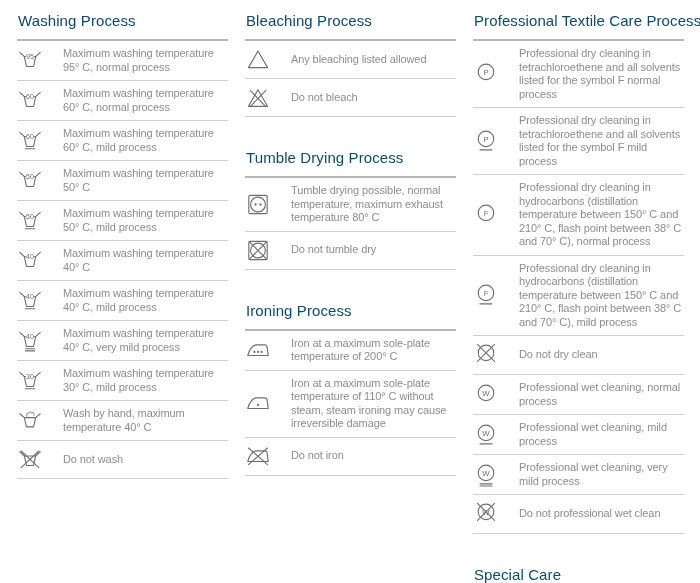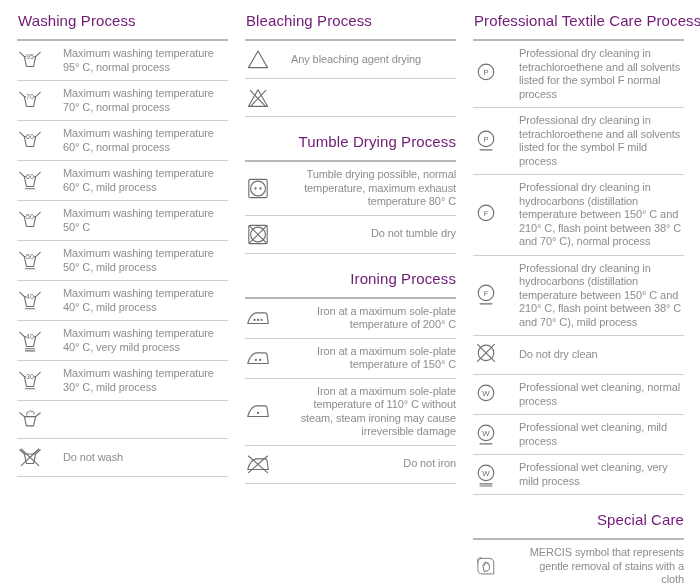--- a/index.html
+++ b/index.html
@@ -4,23 +4,23 @@
 <style>
   html,body{margin:0;padding:0;background:#ffffff;}
   body{
     width:700px;height:583px;overflow:hidden;
     font-family:"Liberation Sans","DejaVu Sans",sans-serif;
     -webkit-font-smoothing:antialiased;
   }
   .page{display:flex;padding:8px 0 0 17px;box-sizing:border-box;}
   .column{width:211px;flex:none;margin-right:17px;}
   .section{margin:0;}
-  .section + .section{margin-top:12px;text-align:right;}
+  .section + .section{margin-top:28px;}
   .section-title{
-    font-size:15px;font-weight:400;color:#701a75;
+    font-size:15px;font-weight:400;color:#0c4a6e;
     margin:0;padding:4px 0 10px 1px;
     border-bottom:2px solid #b7b7b7;
     white-space:nowrap;letter-spacing:.1px;
   }
   .row{
     display:flex;align-items:center;
     padding:6px 0;border-bottom:1px solid #cfcfcf;
   }
   .icon-cell{width:37px;flex:none;display:flex;align-items:center;justify-content:flex-start;padding-left:1px;box-sizing:border-box;}
   .icon-cell svg{display:block;}
@@ -43,29 +43,20 @@
                 <path d="M2.5 5.5 L9 11.5 M31.5 5.5 L25 11.5 M9 11.5 H10.5 M23.5 11.5 H25 M9 11.5 L12 25.5 H22 L25 11.5" fill="none" stroke="#6e6e6e" stroke-width="1.6" stroke-linecap="round" stroke-linejoin="round"></path>
                 <text x="17" y="15.5" font-size="10" fill="#6e6e6e" text-anchor="middle" font-family="Liberation Sans, sans-serif">95</text>
               </svg>
             </span>
             <div class="row-label">Maximum washing temperature 95° C, normal process</div>
           </div>
           <div class="row">
             <span class="icon-cell">
               <svg width="24" height="25" viewBox="0 0 34 34" aria-hidden="true">
                 <path d="M2.5 5.5 L9 11.5 M31.5 5.5 L25 11.5 M9 11.5 H10.5 M23.5 11.5 H25 M9 11.5 L12 25.5 H22 L25 11.5" fill="none" stroke="#6e6e6e" stroke-width="1.6" stroke-linecap="round" stroke-linejoin="round"></path>
-                <text x="17" y="15.5" font-size="10" fill="#6e6e6e" text-anchor="middle" font-family="Liberation Sans, sans-serif">70</text>
-              </svg>
-            </span>
-            <div class="row-label">Maximum washing temperature 70° C, normal process</div>
-          </div>
-          <div class="row">
-            <span class="icon-cell">
-              <svg width="24" height="25" viewBox="0 0 34 34" aria-hidden="true">
-                <path d="M2.5 5.5 L9 11.5 M31.5 5.5 L25 11.5 M9 11.5 H10.5 M23.5 11.5 H25 M9 11.5 L12 25.5 H22 L25 11.5" fill="none" stroke="#6e6e6e" stroke-width="1.6" stroke-linecap="round" stroke-linejoin="round"></path>
                 <text x="17" y="15.5" font-size="10" fill="#6e6e6e" text-anchor="middle" font-family="Liberation Sans, sans-serif">60</text>
               </svg>
             </span>
             <div class="row-label">Maximum washing temperature 60° C, normal process</div>
           </div>
           <div class="row">
             <span class="icon-cell">
               <svg width="24" height="25" viewBox="0 0 34 34" aria-hidden="true">
                 <path d="M2.5 5.5 L9 11.5 M31.5 5.5 L25 11.5 M9 11.5 H10.5 M23.5 11.5 H25 M9 11.5 L12 25.5 H22 L25 11.5" fill="none" stroke="#6e6e6e" stroke-width="1.6" stroke-linecap="round" stroke-linejoin="round"></path>
                 <text x="17" y="15.5" font-size="10" fill="#6e6e6e" text-anchor="middle" font-family="Liberation Sans, sans-serif">60</text>
@@ -85,20 +76,29 @@
           </div>
           <div class="row">
             <span class="icon-cell">
               <svg width="24" height="25" viewBox="0 0 34 34" aria-hidden="true">
                 <path d="M2.5 5.5 L9 11.5 M31.5 5.5 L25 11.5 M9 11.5 H10.5 M23.5 11.5 H25 M9 11.5 L12 25.5 H22 L25 11.5" fill="none" stroke="#6e6e6e" stroke-width="1.6" stroke-linecap="round" stroke-linejoin="round"></path>
                 <text x="17" y="15.5" font-size="10" fill="#6e6e6e" text-anchor="middle" font-family="Liberation Sans, sans-serif">50</text>
                 <path d="M10.5 28.7 H23.5" fill="none" stroke="#6e6e6e" stroke-width="1.6" stroke-linecap="round" stroke-linejoin="round"></path>
               </svg>
             </span>
             <div class="row-label">Maximum washing temperature 50° C, mild process</div>
+          </div>
+          <div class="row">
+            <span class="icon-cell">
+              <svg width="24" height="25" viewBox="0 0 34 34" aria-hidden="true">
+                <path d="M2.5 5.5 L9 11.5 M31.5 5.5 L25 11.5 M9 11.5 H10.5 M23.5 11.5 H25 M9 11.5 L12 25.5 H22 L25 11.5" fill="none" stroke="#6e6e6e" stroke-width="1.6" stroke-linecap="round" stroke-linejoin="round"></path>
+                <text x="17" y="15.5" font-size="10" fill="#6e6e6e" text-anchor="middle" font-family="Liberation Sans, sans-serif">40</text>
+              </svg>
+            </span>
+            <div class="row-label">Maximum washing temperature 40° C</div>
           </div>
           <div class="row">
             <span class="icon-cell">
               <svg width="24" height="25" viewBox="0 0 34 34" aria-hidden="true">
                 <path d="M2.5 5.5 L9 11.5 M31.5 5.5 L25 11.5 M9 11.5 H10.5 M23.5 11.5 H25 M9 11.5 L12 25.5 H22 L25 11.5" fill="none" stroke="#6e6e6e" stroke-width="1.6" stroke-linecap="round" stroke-linejoin="round"></path>
                 <text x="17" y="15.5" font-size="10" fill="#6e6e6e" text-anchor="middle" font-family="Liberation Sans, sans-serif">40</text>
                 <path d="M10.5 28.7 H23.5" fill="none" stroke="#6e6e6e" stroke-width="1.6" stroke-linecap="round" stroke-linejoin="round"></path>
               </svg>
             </span>
             <div class="row-label">Maximum washing temperature 40° C, mild process</div>
@@ -124,20 +124,21 @@
             </span>
             <div class="row-label">Maximum washing temperature 30° C, mild process</div>
           </div>
           <div class="row">
             <span class="icon-cell">
               <svg width="24" height="25" viewBox="0 0 34 34" aria-hidden="true">
                 <path d="M2.5 7.5 L9 13 H25 L31.5 7.5 M9 13 L12 26 H22 L25 13" fill="none" stroke="#6e6e6e" stroke-width="1.6" stroke-linecap="round" stroke-linejoin="round"></path>
                 <path d="M12.5 11 C11.5 7 14 5 15.5 7 C16 4 19 4 19.5 6.5 C21 4.5 23.5 6 22.5 9.5" fill="none" stroke="#6e6e6e" stroke-width="1.25" stroke-linecap="round" stroke-linejoin="round"></path>
               </svg>
             </span>
+            <div class="row-label">Wash by hand, maximum temperature 40° C</div>
           </div>
           <div class="row">
             <span class="icon-cell">
               <svg width="24" height="25" viewBox="0 0 34 34" aria-hidden="true">
                 <path d="M2.5 6 L9 12 H25 L31.5 6 M9 12 L12 25.5 H22 L25 12" fill="none" stroke="#6e6e6e" stroke-width="1.6" stroke-linecap="round" stroke-linejoin="round"></path>
                 <path d="M4.5 5 L29.5 28.5 M29.5 5 L4.5 28.5" fill="none" stroke="#6e6e6e" stroke-width="1.6" stroke-linecap="round" stroke-linejoin="round"></path>
               </svg>
             </span>
             <div class="row-label">Do not wash</div>
           </div>
@@ -147,29 +148,30 @@
     <div class="column">
       <section class="section">
         <h2 class="section-title">Bleaching Process</h2>
         <div>
           <div class="row">
             <span class="icon-cell">
               <svg width="24" height="25" viewBox="0 0 34 34" aria-hidden="true">
                 <path d="M17 5 L30.5 28.5 H3.5 Z" fill="none" stroke="#6e6e6e" stroke-width="1.6" stroke-linecap="round" stroke-linejoin="round"></path>
               </svg>
             </span>
-            <div class="row-label">Any bleaching agent drying</div>
+            <div class="row-label">Any bleaching listed allowed</div>
           </div>
           <div class="row">
             <span class="icon-cell">
               <svg width="24" height="25" viewBox="0 0 34 34" aria-hidden="true">
                 <path d="M17 6 L30.5 29.5 H3.5 Z" fill="none" stroke="#6e6e6e" stroke-width="1.6" stroke-linecap="round" stroke-linejoin="round"></path>
                 <path d="M6 7 L28 30 M28 7 L6 30" fill="none" stroke="#6e6e6e" stroke-width="1.6" stroke-linecap="round" stroke-linejoin="round"></path>
               </svg>
             </span>
+            <div class="row-label">Do not bleach</div>
           </div>
         </div>
       </section>
       <section class="section">
         <h2 class="section-title">Tumble Drying Process</h2>
         <div>
           <div class="row">
             <span class="icon-cell">
               <svg width="24" height="25" viewBox="0 0 34 34" aria-hidden="true">
                 <rect x="4" y="4" width="26" height="26" rx="2" fill="none" stroke="#6e6e6e" stroke-width="1.6" stroke-linecap="round" stroke-linejoin="round"></rect>
@@ -203,30 +205,20 @@
                 <circle cx="17" cy="19" r="1.6" fill="#6e6e6e"></circle>
                 <circle cx="22" cy="19" r="1.6" fill="#6e6e6e"></circle>
               </svg>
             </span>
             <div class="row-label">Iron at a maximum sole-plate temperature of 200° C</div>
           </div>
           <div class="row">
             <span class="icon-cell">
               <svg width="24" height="25" viewBox="0 0 34 34" aria-hidden="true">
                 <path d="M2.5 24 H31.5 L29.8 11.5 Q29.4 9 26.8 9 H14.5 Q6.5 9.8 2.5 24 Z" fill="none" stroke="#6e6e6e" stroke-width="1.6" stroke-linecap="round" stroke-linejoin="round"></path>
-                <circle cx="14" cy="19" r="1.6" fill="#6e6e6e"></circle>
-                <circle cx="20" cy="19" r="1.6" fill="#6e6e6e"></circle>
-              </svg>
-            </span>
-            <div class="row-label">Iron at a maximum sole-plate temperature of 150° C</div>
-          </div>
-          <div class="row">
-            <span class="icon-cell">
-              <svg width="24" height="25" viewBox="0 0 34 34" aria-hidden="true">
-                <path d="M2.5 24 H31.5 L29.8 11.5 Q29.4 9 26.8 9 H14.5 Q6.5 9.8 2.5 24 Z" fill="none" stroke="#6e6e6e" stroke-width="1.6" stroke-linecap="round" stroke-linejoin="round"></path>
                 <circle cx="17" cy="19" r="1.6" fill="#6e6e6e"></circle>
               </svg>
             </span>
             <div class="row-label">Iron at a maximum sole-plate temperature of 110° C without steam, steam ironing may cause irreversible damage</div>
           </div>
           <div class="row">
             <span class="icon-cell">
               <svg width="24" height="25" viewBox="0 0 34 34" aria-hidden="true">
                 <path d="M2.5 24 H31.5 L29.8 11.5 Q29.4 9 26.8 9 H14.5 Q6.5 9.8 2.5 24 Z" fill="none" stroke="#6e6e6e" stroke-width="1.6" stroke-linecap="round" stroke-linejoin="round"></path>
                 <path d="M3.5 5 L30.5 28.5 M30.5 5 L3.5 28.5" fill="none" stroke="#6e6e6e" stroke-width="1.6" stroke-linecap="round" stroke-linejoin="round"></path>
@@ -310,20 +302,30 @@
           <div class="row">
             <span class="icon-cell">
               <svg width="24" height="26" viewBox="0 0 34 36" aria-hidden="true">
                 <circle cx="17" cy="15" r="11" fill="none" stroke="#6e6e6e" stroke-width="1.6" stroke-linecap="round" stroke-linejoin="round"></circle>
                 <text x="17" y="19" font-size="11" fill="#6e6e6e" text-anchor="middle" font-family="Liberation Sans, sans-serif">W</text>
                 <path d="M8.5 30.5 H25.5" fill="none" stroke="#6e6e6e" stroke-width="1.6" stroke-linecap="round" stroke-linejoin="round"></path>
                 <path d="M8.5 33.5 H25.5" fill="none" stroke="#6e6e6e" stroke-width="1.6" stroke-linecap="round" stroke-linejoin="round"></path>
               </svg>
             </span>
             <div class="row-label">Professional wet cleaning, very mild process</div>
+          </div>
+          <div class="row">
+            <span class="icon-cell">
+              <svg width="24" height="26" viewBox="0 0 34 36" aria-hidden="true">
+                <circle cx="17" cy="15" r="11" fill="none" stroke="#6e6e6e" stroke-width="1.6" stroke-linecap="round" stroke-linejoin="round"></circle>
+                <text x="17" y="19" font-size="11" fill="#6e6e6e" text-anchor="middle" font-family="Liberation Sans, sans-serif">W</text>
+                <path d="M5 3 L29 27 M29 3 L5 27" fill="none" stroke="#6e6e6e" stroke-width="1.6" stroke-linecap="round" stroke-linejoin="round"></path>
+              </svg>
+            </span>
+            <div class="row-label">Do not professional wet clean</div>
           </div>
         </div>
       </section>
       <section class="section">
         <h2 class="section-title">Special Care</h2>
         <div>
           <div class="row">
             <span class="icon-cell">
               <svg width="24" height="25" viewBox="0 0 34 34" aria-hidden="true">
                 <path d="M12 5.5 Q5.5 5.5 5.5 12 V21 Q5.5 27.5 12 27.5 H28 V12 Q28 5.5 21.5 5.5 Z" fill="none" stroke="#6e6e6e" stroke-width="1.25" stroke-linecap="round" stroke-linejoin="round"></path>

